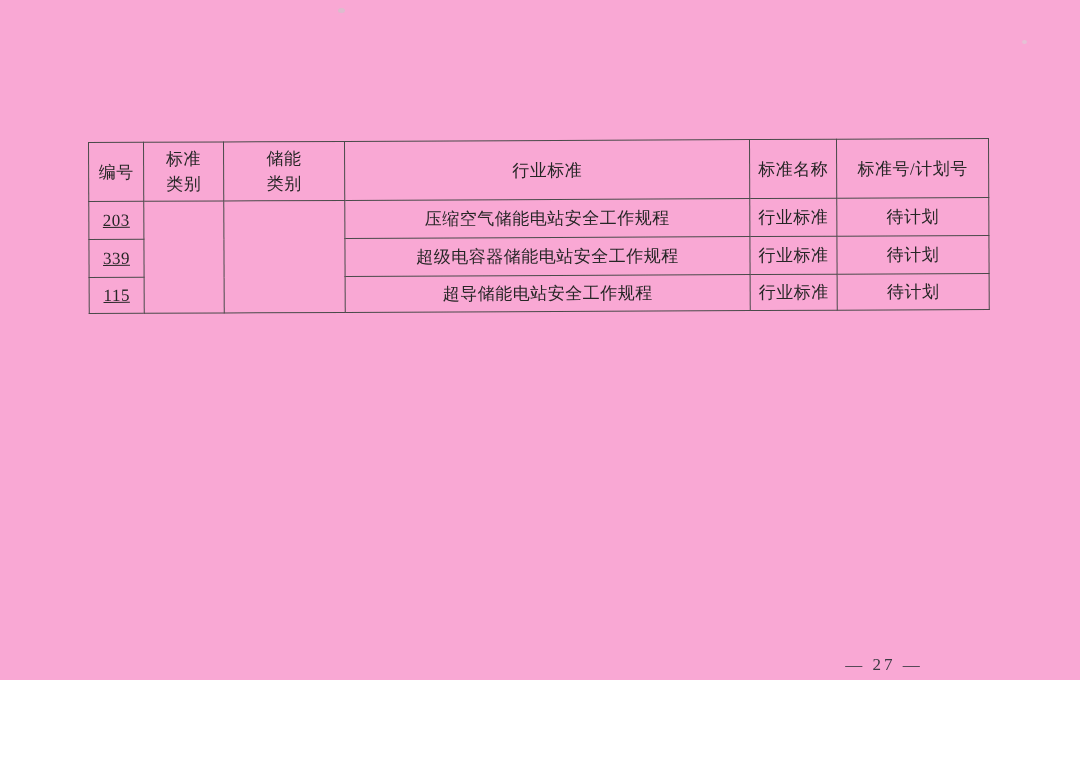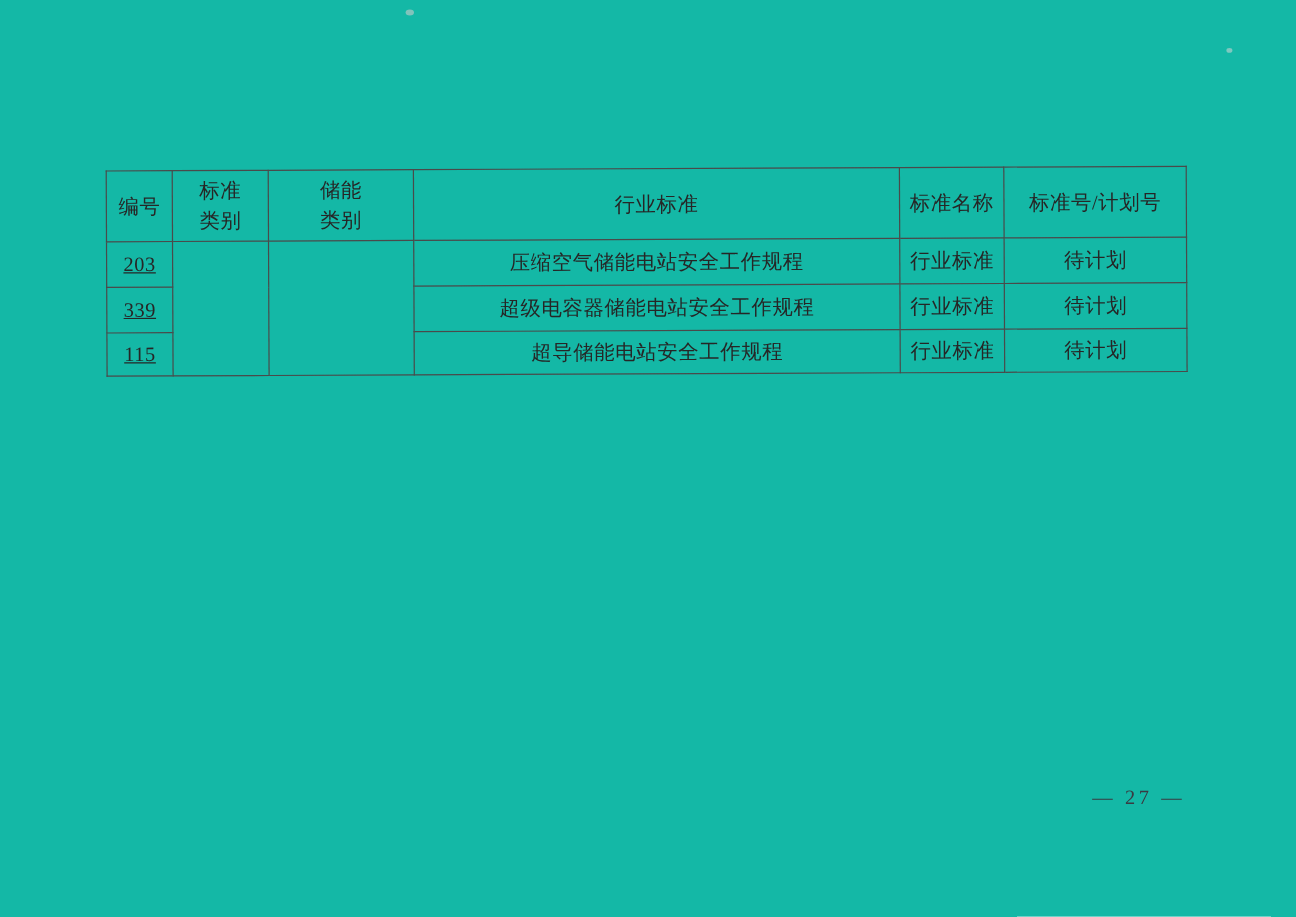--- a/index.html
+++ b/index.html
@@ -3,22 +3,22 @@
 <meta charset="utf-8">
 <style>
   html, body {
     margin: 0;
     padding: 0;
     background: #ffffff;
   }
   .page {
     position: relative;
     width: 1080px;
-    height: 764px;
-    background: #14b8a6;
+    height: 680px;
+    background: #f9a8d4;
     overflow: hidden;
     font-family: "Liberation Serif", "DejaVu Serif", serif;
     color: #262626;
   }
   .scan-speck {
     position: absolute;
     border-radius: 50%;
   }
   .speck-a { left: 338px; top: 8px;  width: 7px; height: 5px; background: #c9c9c9; opacity: .6; }
   .speck-b { left: 1022px; top: 40px; width: 5px; height: 4px; background: #d6d6d6; opacity: .55; }
@@ -55,21 +55,21 @@
     text-align: left;
     padding-left: 13px;
   }
   td.num-cell {
     font-size: 17px;
     letter-spacing: 0;
     text-decoration: underline;
   }
   .page-number {
     position: absolute;
-    left: 894px;
+    left: 829px;
     top: 655px;
     width: 110px;
     text-align: center;
     font-size: 17px;
     color: #3a3a42;
     letter-spacing: 3px;
     white-space: nowrap;
   }
 </style>
 </head>

